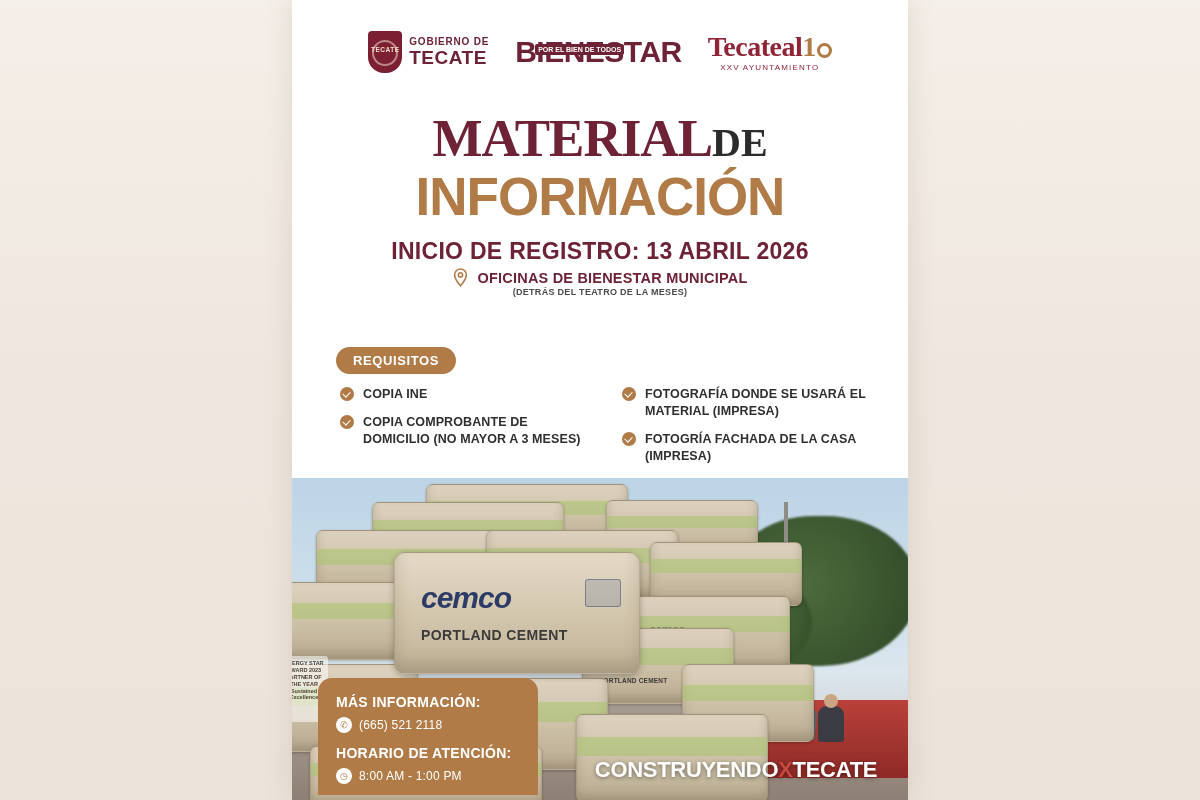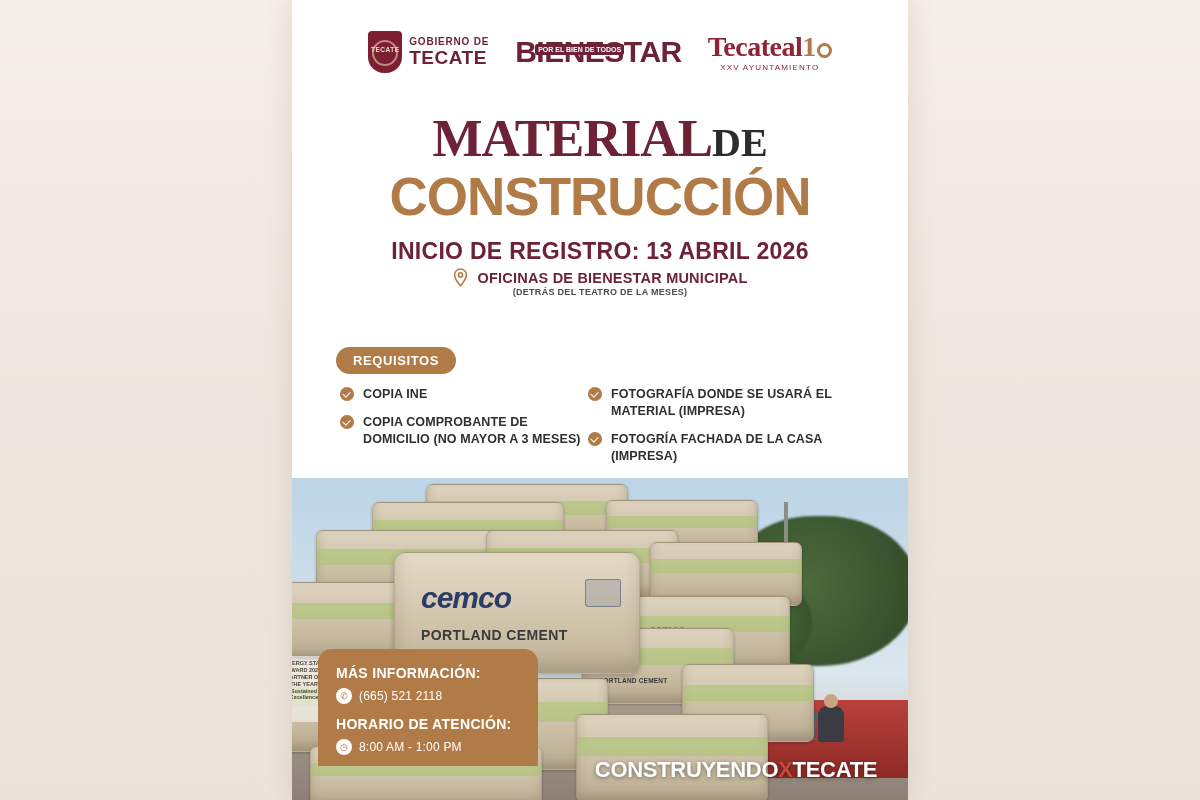--- a/index.html
+++ b/index.html
@@ -235,20 +235,21 @@
     letter-spacing: .6px;
     padding: 6px 17px;
     border-radius: 14px;
   }
   .req-cols {
     position: absolute;
     left: 48px;
     top: 386px;
     width: 536px;
     display: flex;
+    gap: 34px;
   }
   .req-col {
     width: 248px;
   }
   .req-item {
     display: flex;
     gap: 9px;
     margin-bottom: 11px;
     align-items: flex-start;
   }
@@ -472,21 +473,21 @@
     font-weight: bold;
     color: #4b4233;
     transform: rotate(-5deg);
     letter-spacing: .3px;
   }
 
   
   .info-card {
     position: absolute;
     left: 26px;
-    top: 649px;
+    top: 678px;
     width: 220px;
     height: 117px;
     background: #b07b46;
     border-radius: 14px 14px 0 0;
     padding: 16px 18px;
     box-sizing: border-box;
     color: #fff;
   }
   .info-title {
     font-size: 14px;
@@ -564,21 +565,21 @@
         <span>Tecate</span><span>al</span><span class="num">1</span><span class="ring"></span>
       </div>
       <span class="t2">XXV AYUNTAMIENTO</span>
     </div>
 
   </div>
 
   <div class="title-1">
     <span>MATERIAL</span><span class="de">DE</span>
   </div>
-  <div class="title-2">CONSTRUCCIÓN</div>
+  <div class="title-2">INFORMACIÓN</div>
 
   <div class="subtitle">INICIO DE REGISTRO: 13 ABRIL 2026</div>
 
   <div class="place-row">
     <span class="pin">
       <svg width="15" height="19" viewBox="0 0 15 19">
         <path d="M7.5 1C4.2 1 1.6 3.6 1.6 6.8c0 4.3 5.9 11 5.9 11s5.9-6.7 5.9-11C13.4 3.6 10.8 1 7.5 1z" fill="none" stroke="#b07b46" stroke-width="1.6"></path>
         <circle cx="7.5" cy="6.9" r="2.1" fill="none" stroke="#b07b46" stroke-width="1.6"></circle>
       </svg>
     </span>

